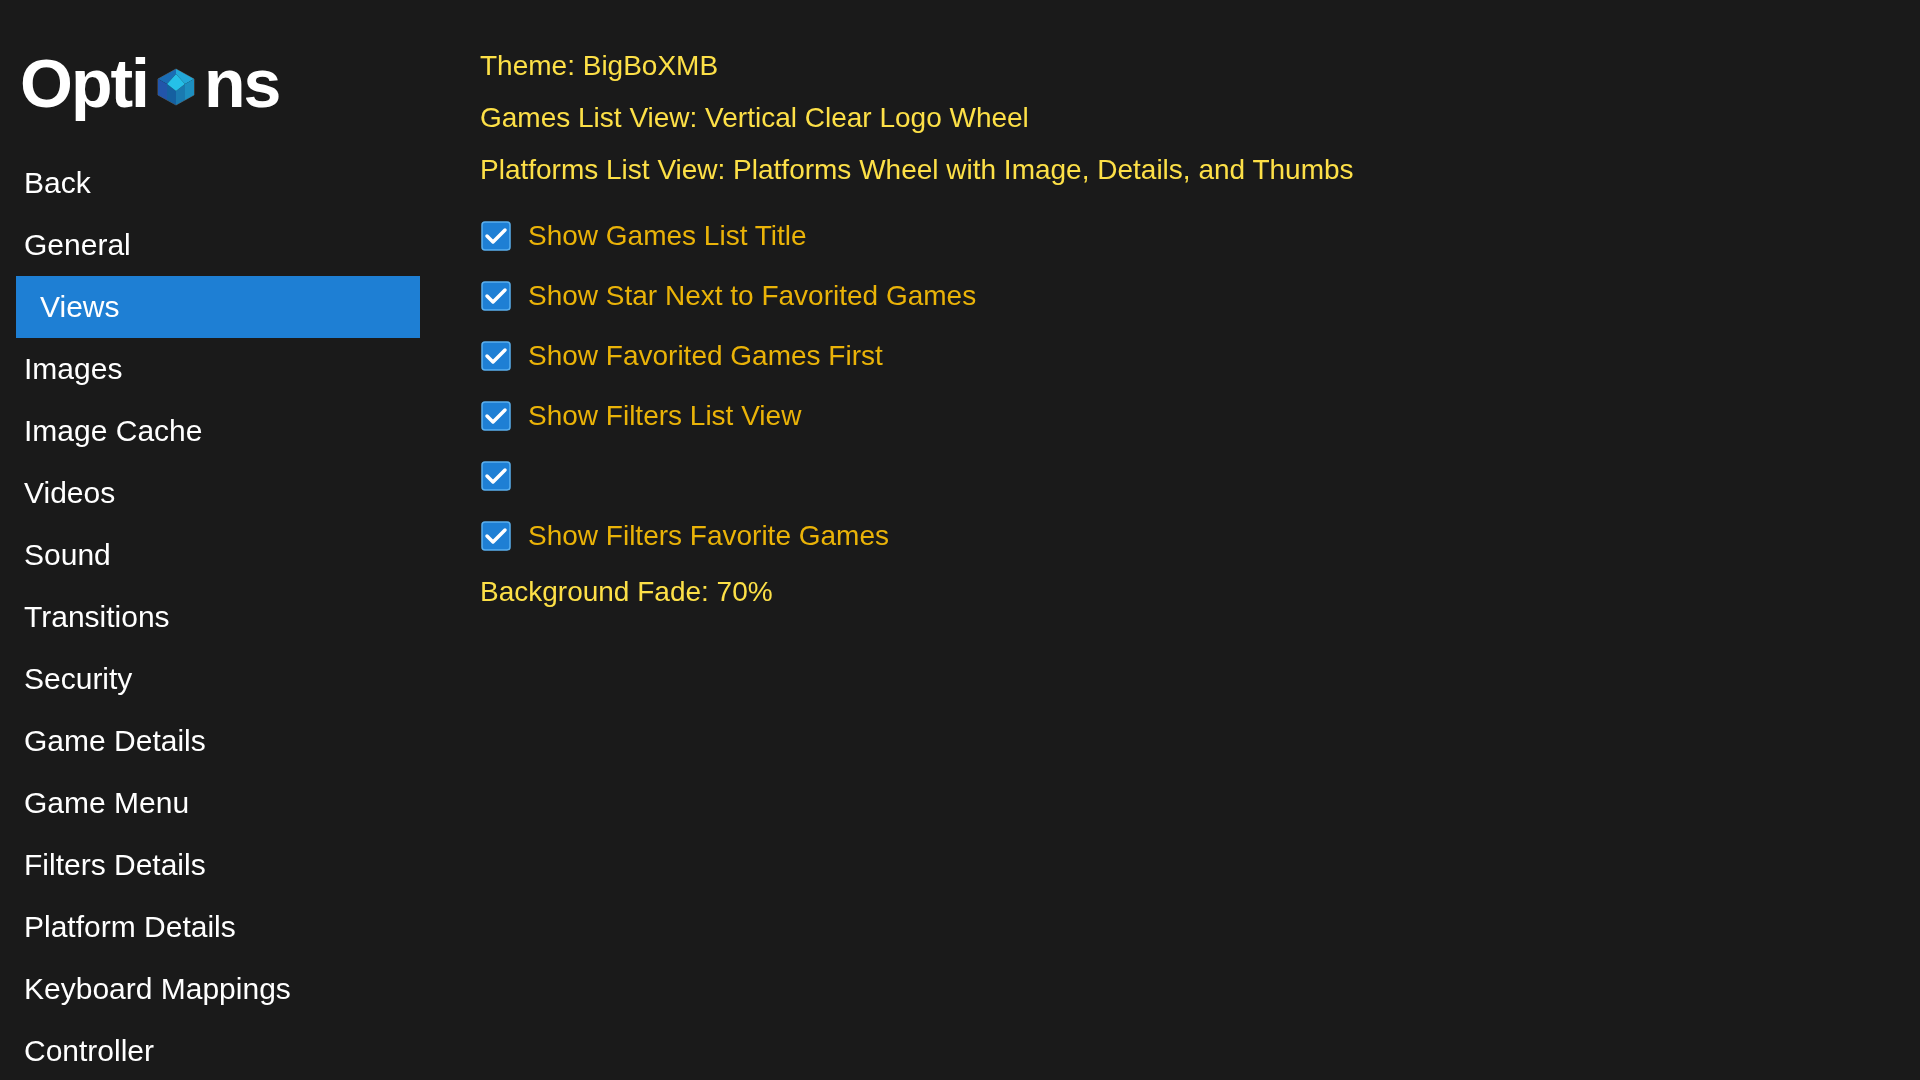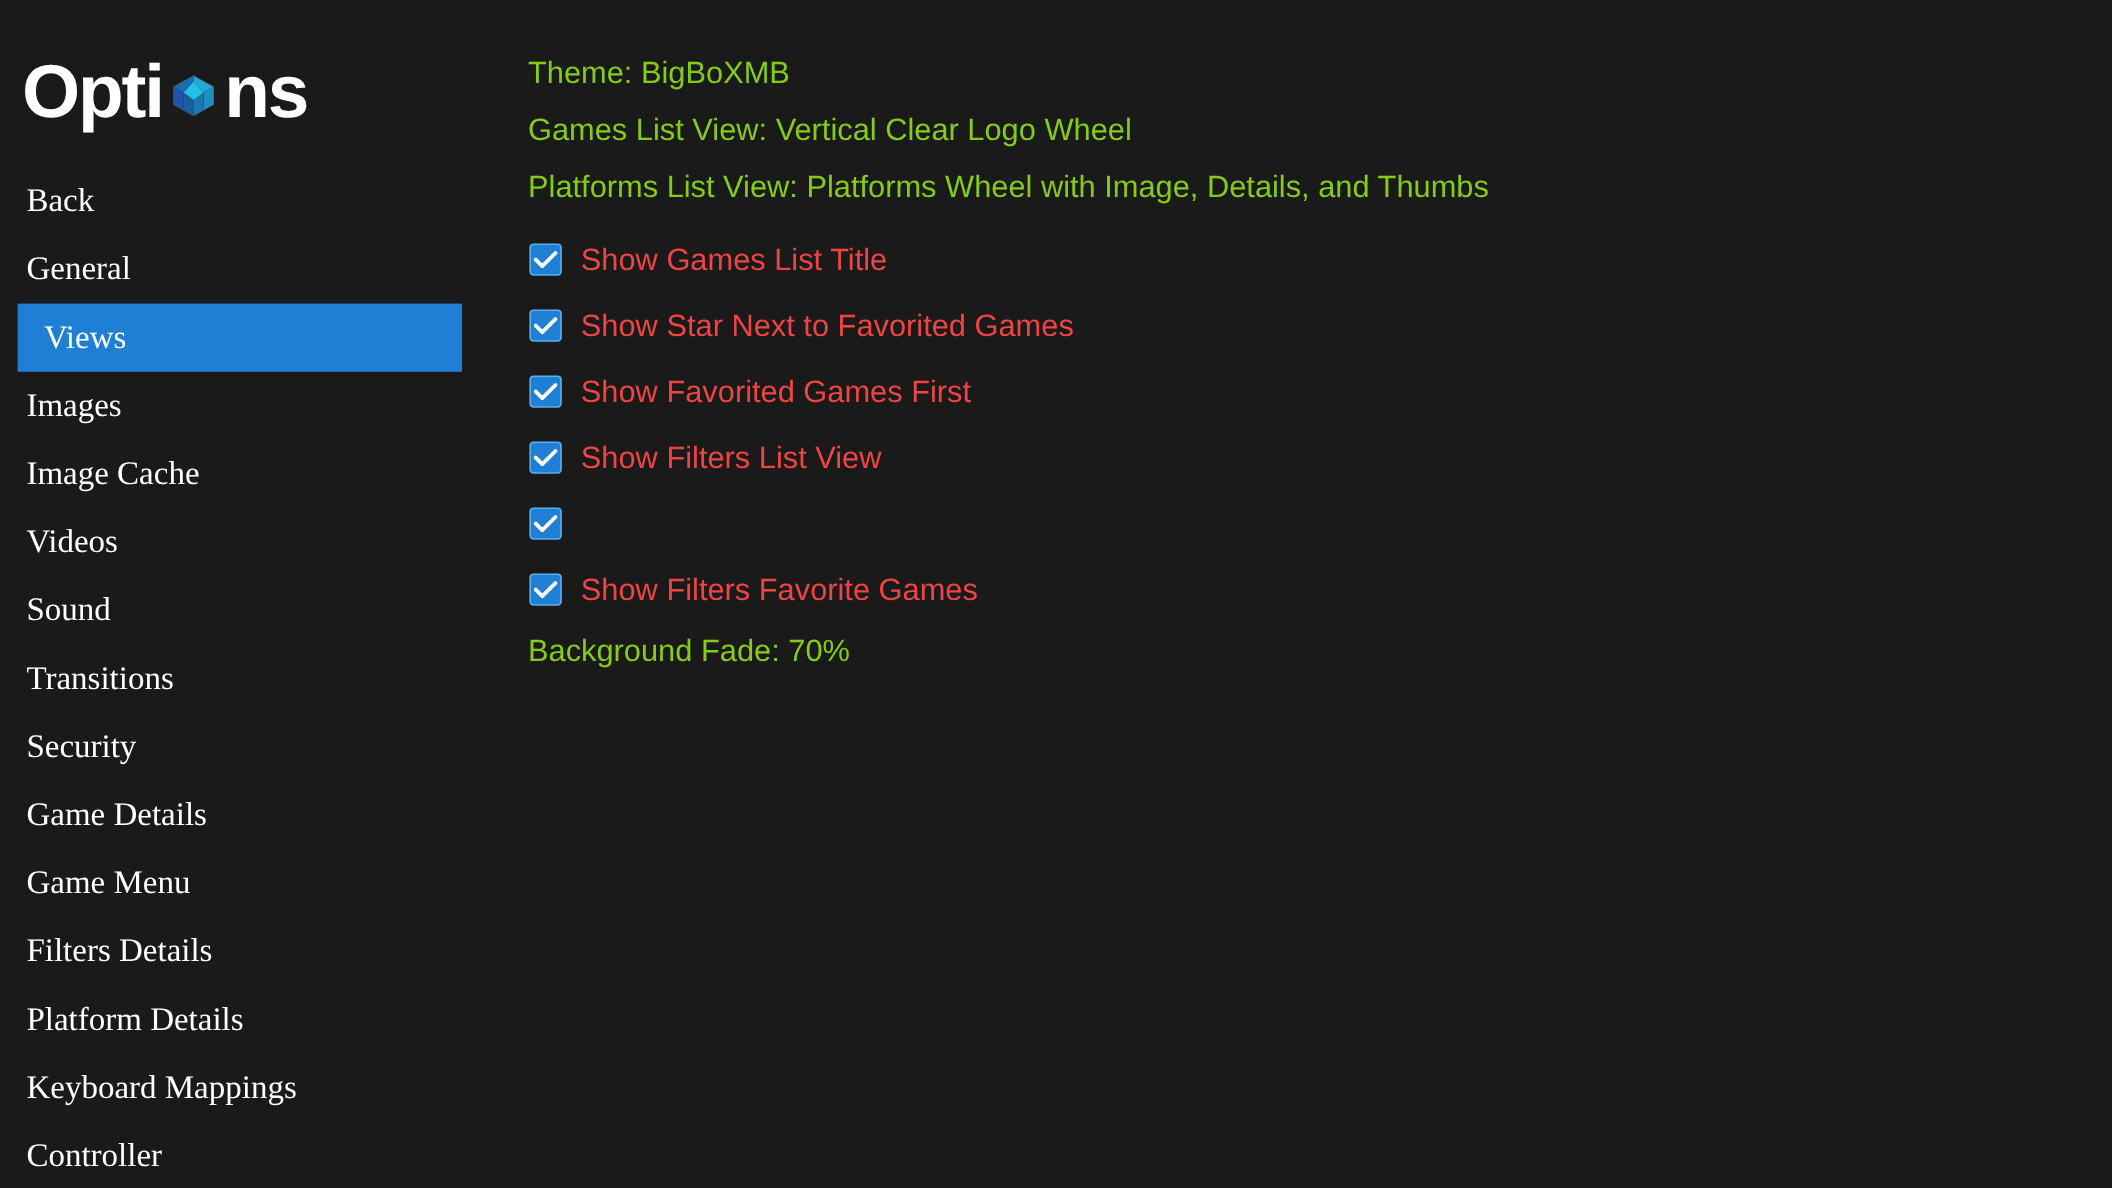--- a/index.html
+++ b/index.html
@@ -56,50 +56,49 @@
     .nav-list {
       list-style: none;
       flex: 1;
     }
 
     .nav-item {
       padding: 14px 24px;
       font-size: 30px;
       cursor: pointer;
       color: #ffffff;
-      font-family: Liberation Serif, serif;
     }
 
     .nav-item.active {
       background-color: #1e7fd4;
       color: #ffffff;
       margin-left: 16px;
     }
 
     
     #main-content {
       flex: 1;
       padding: 40px 60px;
       display: flex;
       flex-direction: column;
       gap: 0px;
     }
 
     .info-line {
       font-size: 28px;
-      color: #84cc16;
+      color: #fde047;
       padding: 10px 0;
     }
 
     .checkbox-row {
       display: flex;
       align-items: center;
       padding: 14px 0;
       font-size: 28px;
-      color: #ef4444;
+      color: #eab308;
       gap: 16px;
       cursor: pointer;
     }
 
     .checkbox-icon {
       width: 32px;
       height: 32px;
       min-width: 32px;
       display: flex;
       align-items: center;

